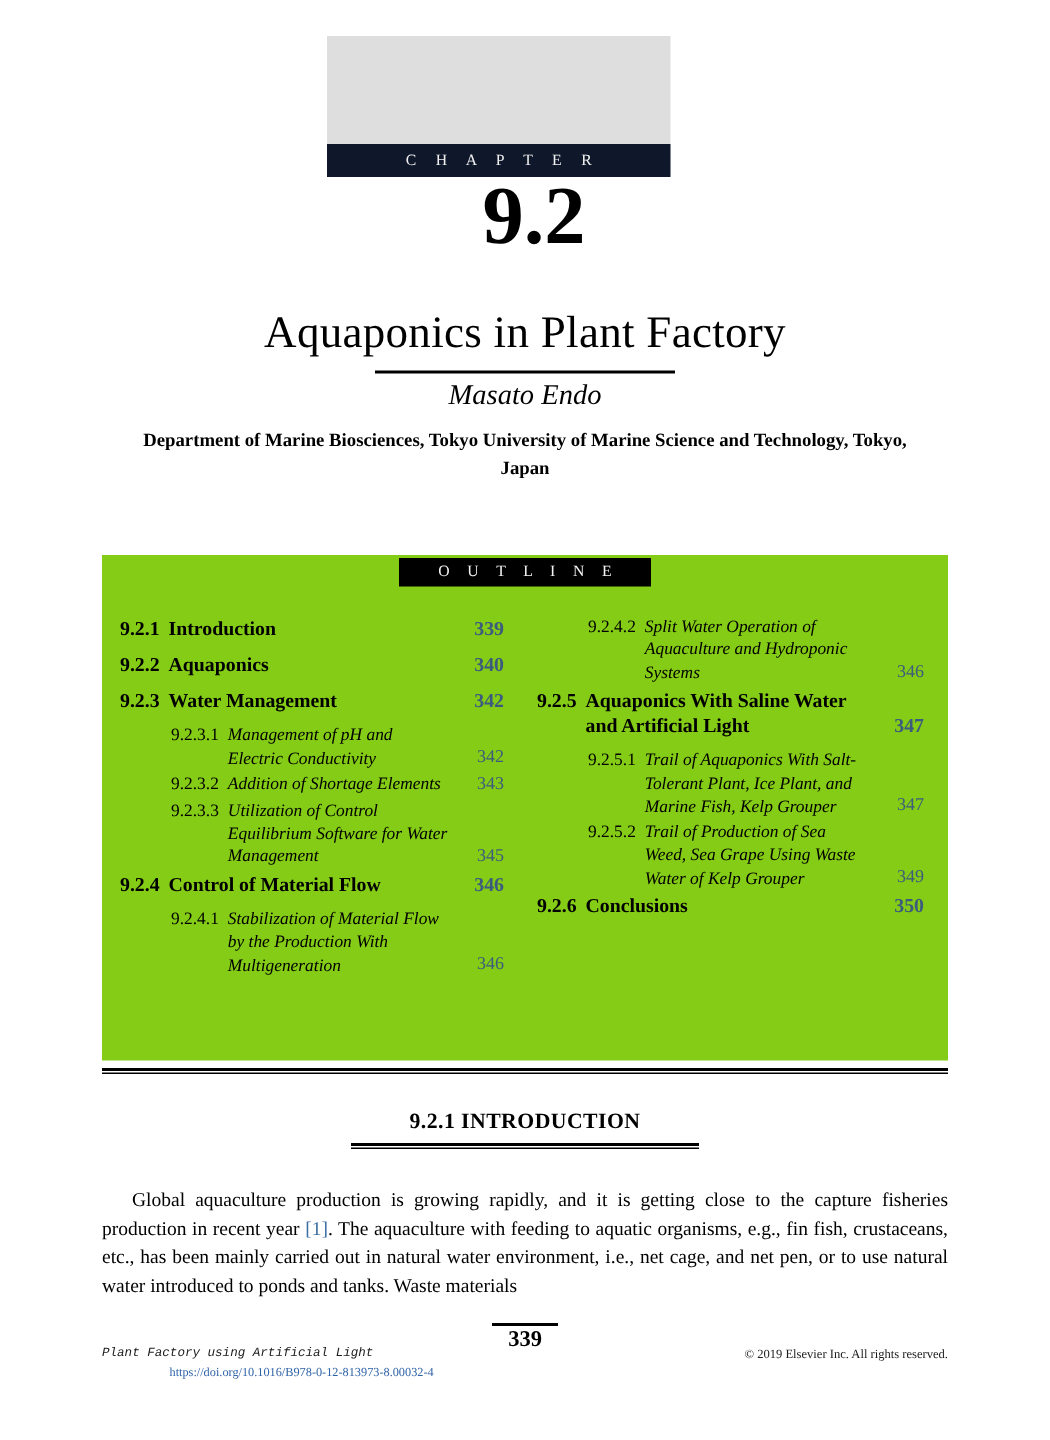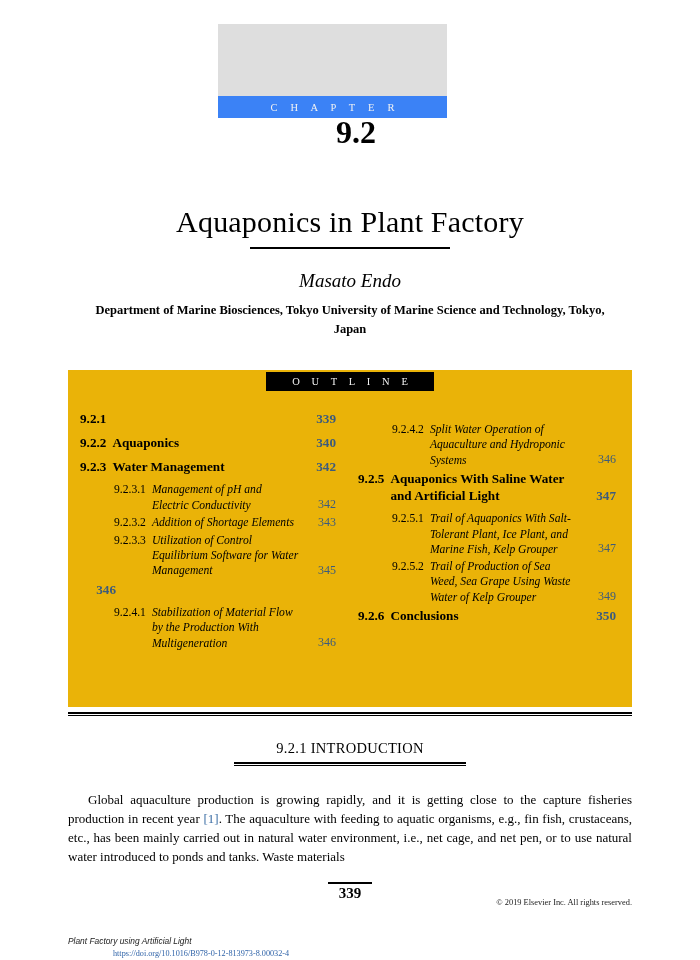--- a/index.html
+++ b/index.html
@@ -29,40 +29,40 @@
     left: 218px;
     top: 24px;
     width: 229px;
   }
   .chapter-gray {
     height: 72px;
     background: #dedede;
   }
   .chapter-bar {
     height: 22px;
-    background: #3b82f6;
+    background: #0f172a;
     display: flex;
     align-items: center;
     justify-content: center;
   }
   .chapter-bar-label {
     color: #f2f2f2;
     font-family: "Liberation Serif", serif;
     font-size: 10.5px;
     letter-spacing: 5.2px;
     text-indent: 5.2px;
     font-weight: 400;
   }
   .chapter-number {
     position: absolute;
     left: 12px; right: 0;
     top: 116px;
     text-align: center;
     font-family: "Liberation Serif", serif;
-    font-size: 32px;
+    font-size: 55px;
     font-weight: 700;
     letter-spacing: 0px;
     line-height: 1;
   }
 
   
   .title-block {
     position: absolute;
     left: 0; right: 0;
     top: 205px;
@@ -75,21 +75,21 @@
     line-height: 1.15;
     letter-spacing: 0.2px;
   }
   .title-rule {
     width: 200px;
     height: 2px;
     background: #000;
     margin: 7px auto 0 auto;
   }
   .author {
-    margin-top: 21px;
+    margin-top: 4px;
     font-family: "Liberation Serif", serif;
     font-style: italic;
     font-size: 19px;
     font-weight: 400;
   }
   .affiliation {
     margin-top: 9px;
     font-family: "Liberation Serif", serif;
     font-size: 12.5px;
     font-weight: 700;
@@ -99,21 +99,21 @@
     margin-right: auto;
   }
 
   
   .outline-box {
     position: absolute;
     left: 68px;
     top: 370px;
     width: 564px;
     height: 337px;
-    background: #eab308;
+    background: #84cc16;
     box-sizing: border-box;
   }
   .outline-banner {
     position: absolute;
     left: 50%;
     transform: translateX(-50%);
     top: 2px;
     width: 168px;
     height: 19px;
     background: #000000;
@@ -133,21 +133,21 @@
     position: absolute;
     left: 0; top: 40px;
     width: 668px;
     display: flex;
   }
   .outline-col {
     width: 282px;
     box-sizing: border-box;
     padding: 0 14px 0 12px;
   }
-  .outline-col.right { padding-left: 8px; padding-right: 16px; margin-top: 12px; }
+  .outline-col.right { padding-left: 8px; padding-right: 16px; }
 
   .entry {
     display: flex;
     align-items: flex-start;
     margin-bottom: 7px;
   }
   .entry .labelwrap {
     flex: 1 1 auto;
     display: flex;
   }
@@ -210,21 +210,21 @@
   
   .section-head {
     position: absolute;
     left: 0; right: 0;
     top: 740px;
     text-align: center;
   }
   .section-head-label {
     font-family: "Liberation Serif", serif;
     font-size: 14.5px;
-    font-weight: 400;
+    font-weight: 700;
     letter-spacing: 0.3px;
   }
   .section-rule {
     width: 232px;
     margin: 5px auto 0 auto;
   }
   .section-rule .r1 { height: 2px; background: #000; }
   .section-rule .r2 { height: 1px; background: #fff; }
   .section-rule .r3 { height: 1px; background: #000; }
 
@@ -253,25 +253,24 @@
     width: 564px;
     height: 40px;
   }
   .footer-left {
     position: absolute;
     left: 0;
     top: 0;
     line-height: 1.45;
   }
   .footer-source {
-    font-family: Liberation Sans, sans-serif;
+    font-family: Liberation Mono, monospace;
     font-style: italic;
     font-size: 8.4px;
     color: #1a1a1a;
-    margin-top: 39px;
   }
   .footer-doi {
     font-family: "Liberation Serif", serif;
     font-size: 8.2px;
     color: #2f63a8;
     margin-top: 1px;
     padding-left: 45px;
   }
   .footer-right {
     position: absolute;
@@ -323,20 +322,21 @@
 
   <div class="outline-box">
     <div class="outline-banner">
       <span class="outline-banner-label">O U T L I N E</span>
     </div>
     <div class="outline-cols">
       <div class="outline-col left">
           <div class="entry lvl1">
             <div class="labelwrap">
               <span class="num">9.2.1</span>
+              <span class="txt">Introduction</span>
             </div>
             <span class="pg">339</span>
           </div>
           <div class="entry lvl1">
             <div class="labelwrap">
               <span class="num">9.2.2</span>
               <span class="txt">Aquaponics</span>
             </div>
             <span class="pg">340</span>
           </div>
@@ -362,20 +362,24 @@
             <span class="pg">343</span>
           </div>
           <div class="entry lvl2">
             <div class="labelwrap">
               <span class="num">9.2.3.3</span>
               <span class="txt">Utilization of Control Equilibrium Software for Water Management</span>
             </div>
             <span class="pg">345</span>
           </div>
           <div class="entry lvl1">
+            <div class="labelwrap">
+              <span class="num">9.2.4</span>
+              <span class="txt">Control of Material Flow</span>
+            </div>
             <span class="pg">346</span>
           </div>
           <div class="entry lvl2">
             <div class="labelwrap">
               <span class="num">9.2.4.1</span>
               <span class="txt">Stabilization of Material Flow by the Production With Multigeneration</span>
             </div>
             <span class="pg">346</span>
           </div>
         </div>

